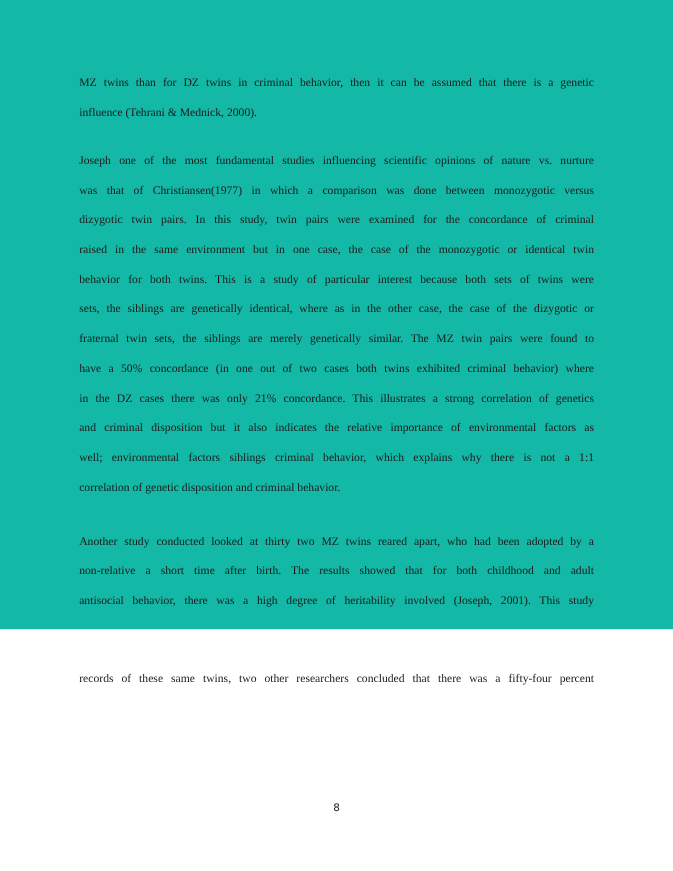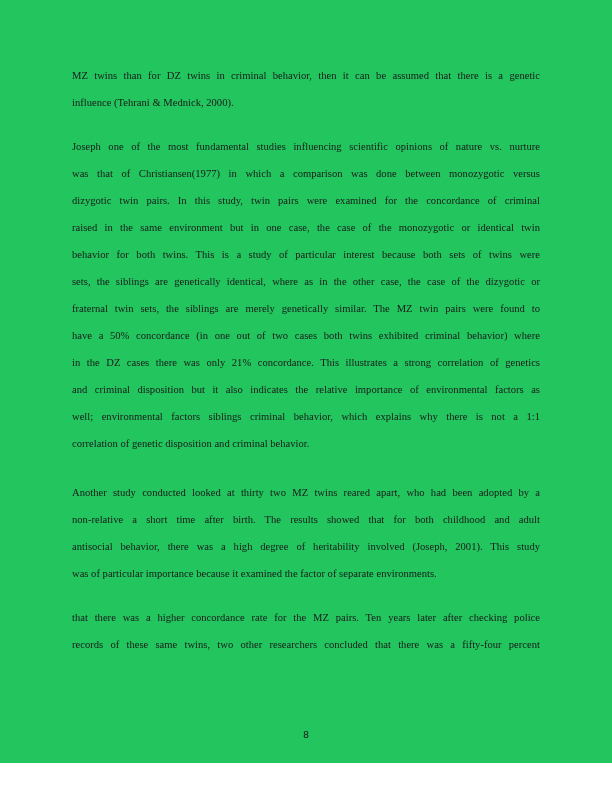--- a/index.html
+++ b/index.html
@@ -1,17 +1,17 @@
 <!DOCTYPE html>
 <html><head>
 <meta charset="utf-8">
 <style>
   html, body { margin: 0; padding: 0; background: #ffffff; }
   body { width: 612px; height: 792px; position: relative; overflow: hidden; }
-  .page { position: absolute; left: 0; top: 0; width: 612px; height: 763px; background: #22c55e; }
+  .page { position: absolute; left: 0; top: 0; width: 612px; height: 572px; background: #14b8a6; }
   .para { position: absolute; left: 72px; width: 468px; }
   .line {
     font-family: "Liberation Serif", serif;
     font-size: 10.6px;
     color: #1a1a1a;
     height: 27px;
     line-height: 16px;
     white-space: nowrap;
     text-align: justify;
     text-align-last: justify;
@@ -44,22 +44,20 @@
     <div class="line">in the DZ cases there was only 21% concordance. This illustrates a strong correlation of genetics</div>
     <div class="line">and criminal disposition but it also indicates the relative importance of environmental factors as</div>
     <div class="line">well; environmental factors siblings criminal behavior, which explains why there is not a 1:1</div>
     <div class="line last">correlation of genetic disposition and criminal behavior.</div>
   </div>
 
   <div class="para" style="top:485px;">
     <div class="line">Another study conducted looked at thirty two MZ twins reared apart, who had been adopted by a</div>
     <div class="line">non-relative a short time after birth. The results showed that for both childhood and adult</div>
     <div class="line">antisocial behavior, there was a high degree of heritability involved (Joseph, 2001). This study</div>
-    <div class="line last">was of particular importance because it examined the factor of separate environments.</div>
   </div>
 
   <div class="para" style="top:610px;">
-    <div class="line">that there was a higher concordance rate for the MZ pairs. Ten years later after checking police</div>
     <div class="line">records of these same twins, two other researchers concluded that there was a fifty-four percent</div>
   </div>
 
   <div class="pagenum">8</div>
 </div>
 
 </body></html>

